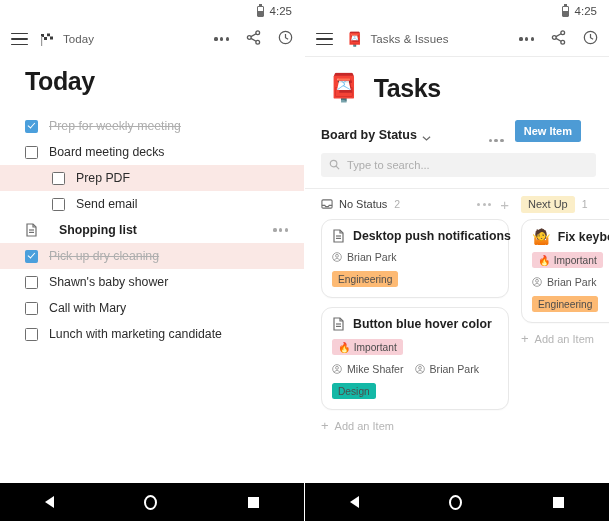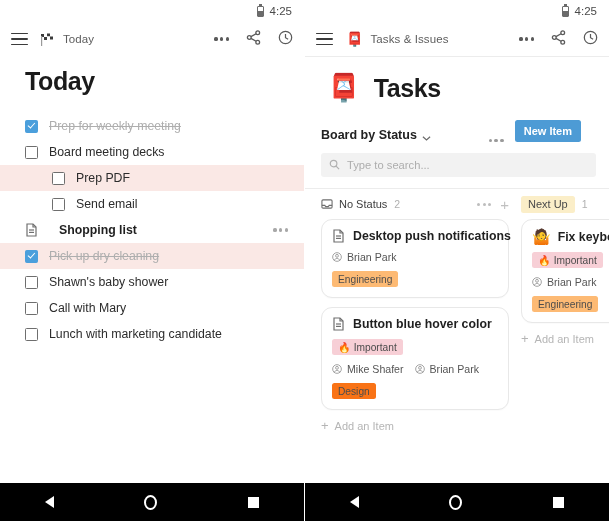--- a/index.html
+++ b/index.html
@@ -239,21 +239,21 @@
   .card-title .tico { margin-right: 8px; display: flex; flex: 0 0 auto; }
   .card-title .emo { margin-right: 7px; font-size: 15px; line-height: 1; }
 
   .tags { display: flex; gap: 6px; flex-wrap: wrap; margin-top: 8px; }
   .tag {
     font-size: 10.2px; padding: 2.5px 6px; border-radius: 2.5px;
     color: #4c4c4c; white-space: nowrap;
   }
   .tag.important { background: #f7cfd6; }
   .tag.engineering { background: #fdba74; }
-  .tag.design { background: #f97316; }
+  .tag.design { background: #14b8a6; }
   .tag .fire { margin-right: 3px; }
 
   .people { display: flex; align-items: center; gap: 11px; margin-top: 8px; }
   .person { display: flex; align-items: center; font-size: 10.6px; color: #555555; white-space: nowrap; }
   .person .ava { margin-right: 5px; display: flex; }
 
   .add-item {
     display: flex; align-items: center;
     font-size: 11px; color: #b5b5b5;
     margin-top: 2px; cursor: pointer;

